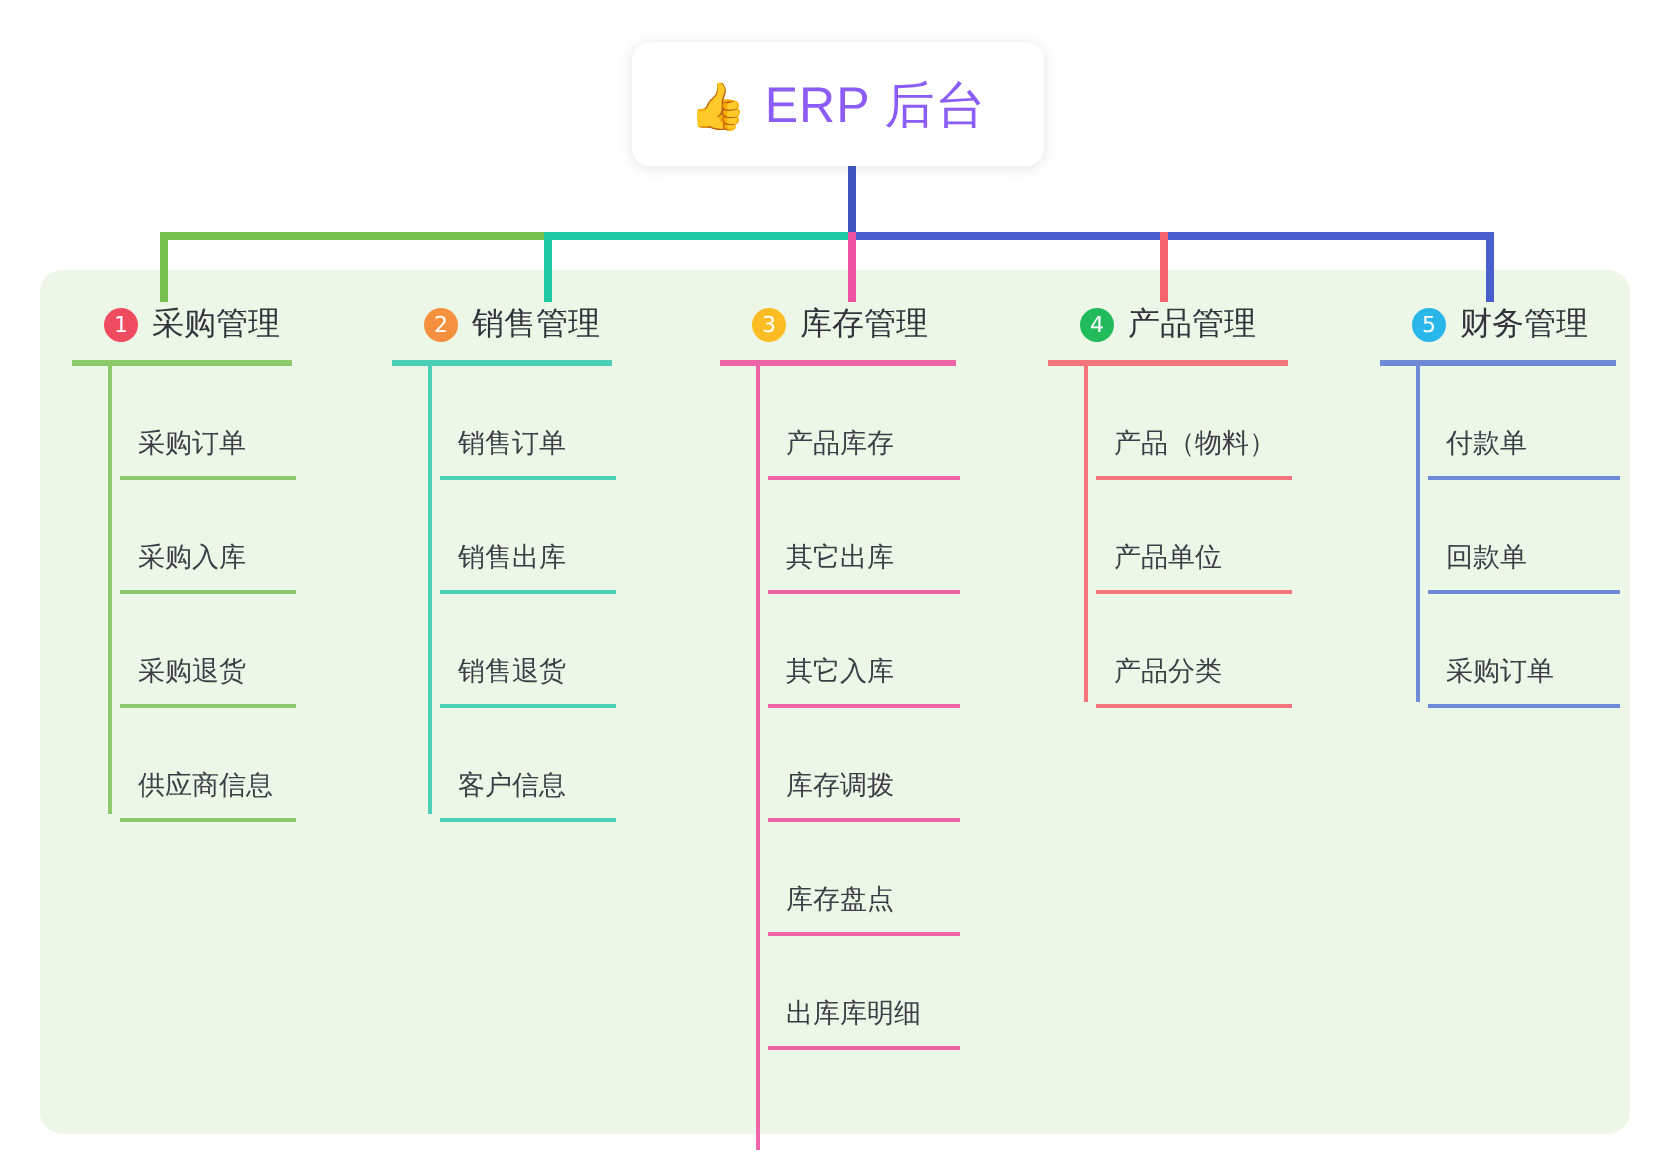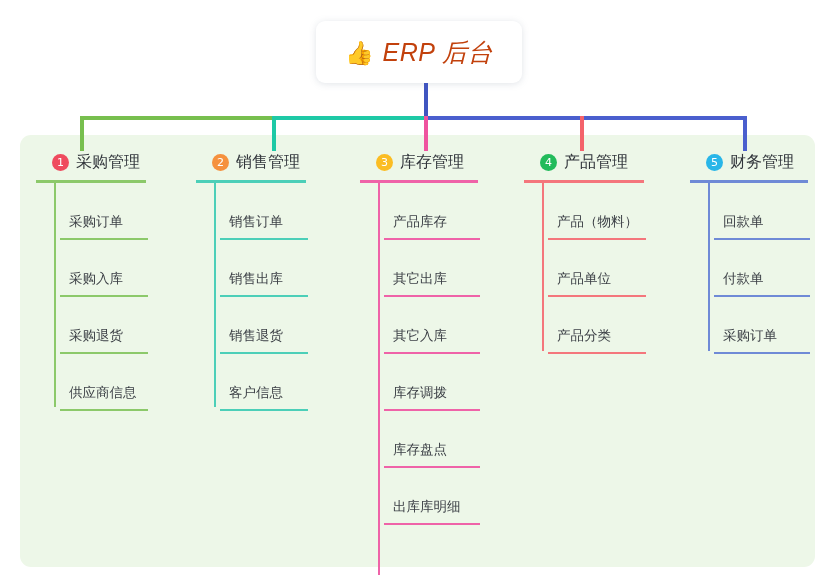--- a/index.html
+++ b/index.html
@@ -34,23 +34,22 @@
   }
   .root-emoji {
     font-size: 23px;
     line-height: 1;
     display: inline-block;
     transform: translateY(1px);
   }
   .root-title {
     font-size: 25px;
     letter-spacing: 0.5px;
-    color: #c2410c;
+    color: #8b5cf6;
     white-space: nowrap;
-    font-style: italic;
   }
 
   
   .trunk {
     position: absolute;
     left: 424px;
     top: 83px;
     width: 4px;
     height: 35px;
     background: #4055c0;
@@ -283,26 +282,26 @@
     </div>
     <div class="column" style="left: 690px; width: 150px;">
       <div class="col-head">
         <span class="badge" style="background: rgb(41, 182, 232);">5</span>
         <span class="col-title">财务管理</span>
       </div>
       <div class="head-rule" style="background: rgb(111, 138, 214); width: 118px;"></div>
       <div class="items">
         <div class="spine" style="background: rgb(111, 138, 214); height: 168px;"></div>
         <div class="item">
+          <span class="item-label">付款单</span>
+          <div class="item-rule" style="background: rgb(111, 138, 214); width: 96px;"></div>
+        </div>
+        <div class="item">
           <span class="item-label">回款单</span>
           <div class="item-rule" style="background: rgb(111, 138, 214); width: 96px;"></div>
         </div>
         <div class="item">
-          <span class="item-label">付款单</span>
-          <div class="item-rule" style="background: rgb(111, 138, 214); width: 96px;"></div>
-        </div>
-        <div class="item">
           <span class="item-label">采购订单</span>
           <div class="item-rule" style="background: rgb(111, 138, 214); width: 96px;"></div>
         </div>
       </div>
     </div>
   </div>
 
 </body></html>

